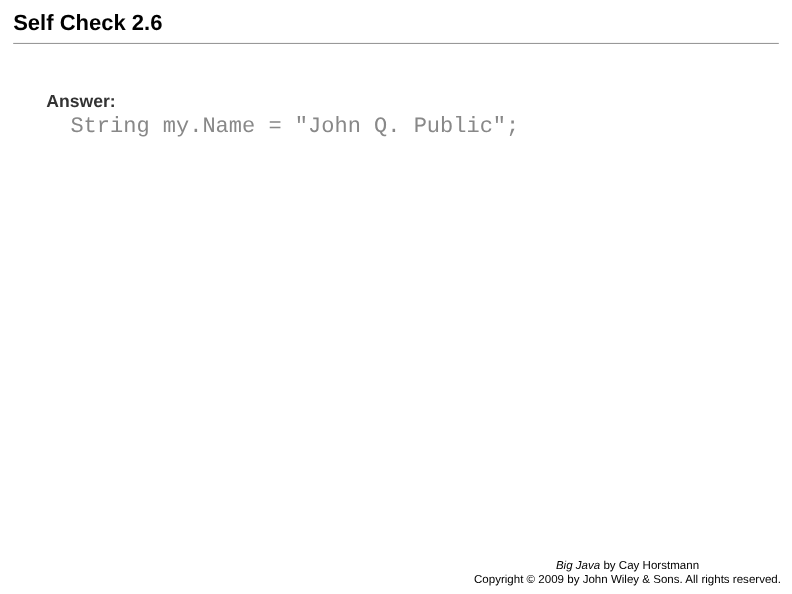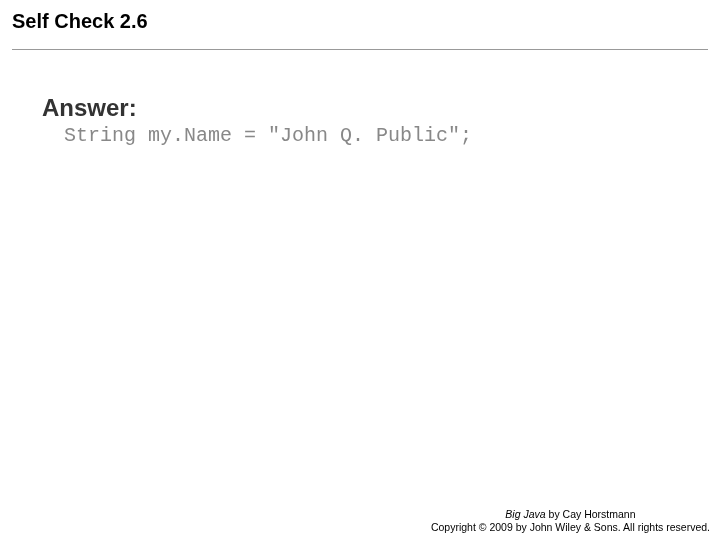--- a/index.html
+++ b/index.html
@@ -14,35 +14,35 @@
     }
     .slide {
       width: 100%;
       height: 100%;
       padding: 10px 12px 0 12px;
       position: relative;
     }
     .title {
       font-size: 20px;
       font-weight: bold;
-      padding-bottom: 16px;
+      padding-bottom: 6px;
       border-bottom: 1px solid #999;
       margin-bottom: 10px;
     }
     .question {
       font-size: 20px;
       color: #333;
       line-height: 1.3;
       margin-bottom: 14px;
     }
     .answer-block {
       margin-left: 30px;
     }
     .answer-label {
-      font-size: 24px;
+      font-size: 16px;
       font-weight: bold;
       color: #333;
       margin-top: 44px;
     }
     .answer-code {
       font-family: "Courier New", Courier, monospace;
       font-size: 20px;
       color: #888;
       margin-left: 22px;
       margin-top: 2px;

